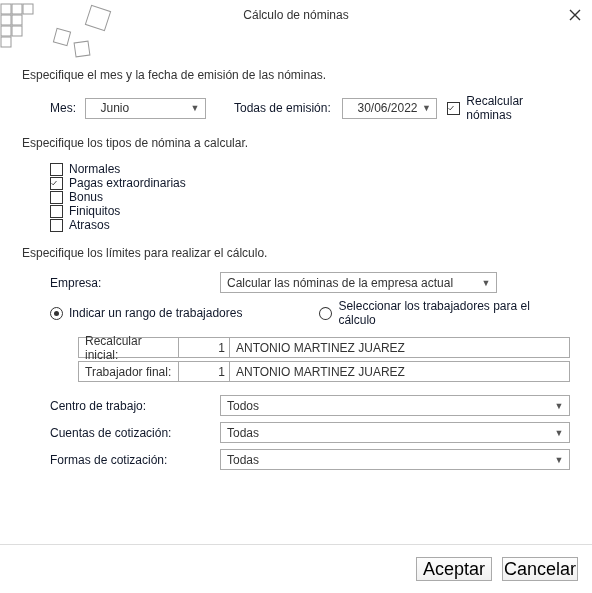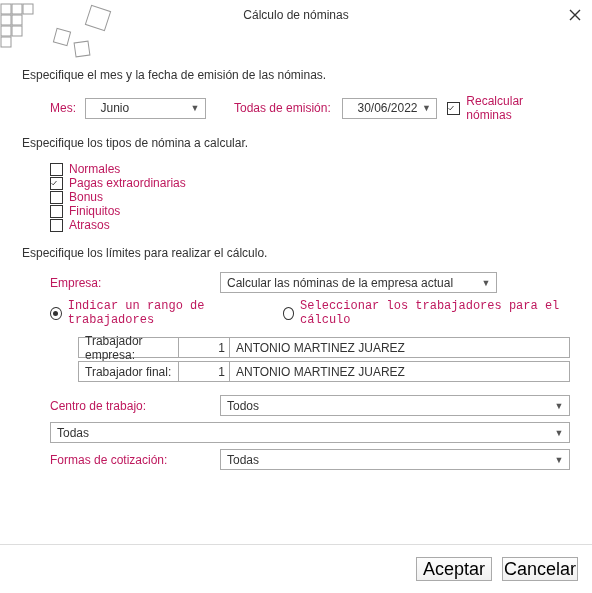--- a/index.html
+++ b/index.html
@@ -6,21 +6,21 @@
 body { font-family: "Segoe UI", Tahoma, sans-serif; font-size: 12px; color: #333; background: #fff; width: 592px; height: 593px; overflow: hidden; position: relative; }
 .dialog { width: 100%; height: 100%; display: flex; flex-direction: column; }
 .titlebar { height: 30px; display: flex; align-items: center; justify-content: center; position: relative; }
 .titlebar .title { font-size: 12px; color: #333; }
 .titlebar .close { position: absolute; right: 8px; top: 6px; width: 18px; height: 18px; display: flex; align-items: center; justify-content: center; cursor: pointer; color: #444; font-size: 14px; }
 .deco { position: relative; height: 52px; width: 140px; margin-left: 0; margin-top: -28px; }
 .deco svg { position: absolute; left: 0; top: 0; }
 .content { padding: 0 22px 0 22px; flex: 1; }
 .section-label { margin: 14px 0 12px 0; font-size: 12px; color: #333; }
 .row { display: flex; align-items: center; }
-.lbl { font-size: 12px; color: #be185d; }
+.lbl { font-size: 12px; color: #0f172a; }
 .select, .combo, .input { border: 1px solid #aaa; background: #fff; font-size: 12px; height: 21px; }
 .select { display: flex; align-items: center; justify-content: space-between; padding: 0 2px 0 14px; }
 .select .arrow, .combo .arrow { width: 16px; display: flex; align-items: center; justify-content: center; color: #555; font-size: 9px; }
 .combo { display: flex; align-items: center; justify-content: space-between; padding: 0 2px 0 6px; }
 .chk-row { display: flex; align-items: center; margin: 0 0; }
 .chk { width: 13px; height: 13px; border: 1px solid #333; margin-right: 6px; display: flex; align-items: center; justify-content: center; background: #fff; }
 .chk.checked::after { content: ""; width: 9px; height: 9px; background: transparent; }
 .chk.checked svg { display: block; }
 .chk svg { display: none; width: 11px; height: 11px; }
 .radio-row { display: flex; align-items: center; }
@@ -126,54 +126,55 @@
 
     <div class="indent">
       <div class="param-row">
         <span class="lbl param-label">Empresa:</span>
         <div class="combo" style="width:277px;">
           <span>Calcular las nóminas de la empresa actual</span>
           <span class="arrow">▼</span>
         </div>
       </div>
 
-      <div class="row" style="margin:6px 0 10px 0; gap:12px;font-family:Liberation Mono, monospace;">
+      <div class="row" style="margin:6px 0 10px 0; gap:12px;">
         <div class="radio-row" style="width:258px;">
           <div class="radio checked"></div>
           <span class="lbl">Indicar un rango de trabajadores</span>
         </div>
         <div class="radio-row">
           <div class="radio"></div>
           <span class="lbl">Seleccionar los trabajadores para el cálculo</span>
         </div>
       </div>
 
       <div class="field-grid">
         <div class="fg-row">
-          <div class="fg-label">Trabajador empresa:</div>
+          <div class="fg-label">Recalcular inicial:</div>
           <div class="fg-num">1</div>
           <div class="fg-text" style="width:340px;flex:none;">ANTONIO MARTINEZ JUAREZ</div>
         </div>
         <div class="fg-row">
           <div class="fg-label">Trabajador final:</div>
           <div class="fg-num">1</div>
           <div class="fg-text" style="width:340px;flex:none;">ANTONIO MARTINEZ JUAREZ</div>
         </div>
       </div>
 
       <div style="height:10px;"></div>
 
       <div class="param-row">
         <span class="lbl param-label">Centro de trabajo:</span>
         <div class="combo param-combo">
           <span>Todos</span>
           <span class="arrow">▼</span>
         </div>
       </div>
       <div class="param-row">
+        <span class="lbl param-label">Cuentas de cotización:</span>
         <div class="combo param-combo">
           <span>Todas</span>
           <span class="arrow">▼</span>
         </div>
       </div>
       <div class="param-row">
         <span class="lbl param-label">Formas de cotización:</span>
         <div class="combo param-combo">
           <span>Todas</span>
           <span class="arrow">▼</span>

